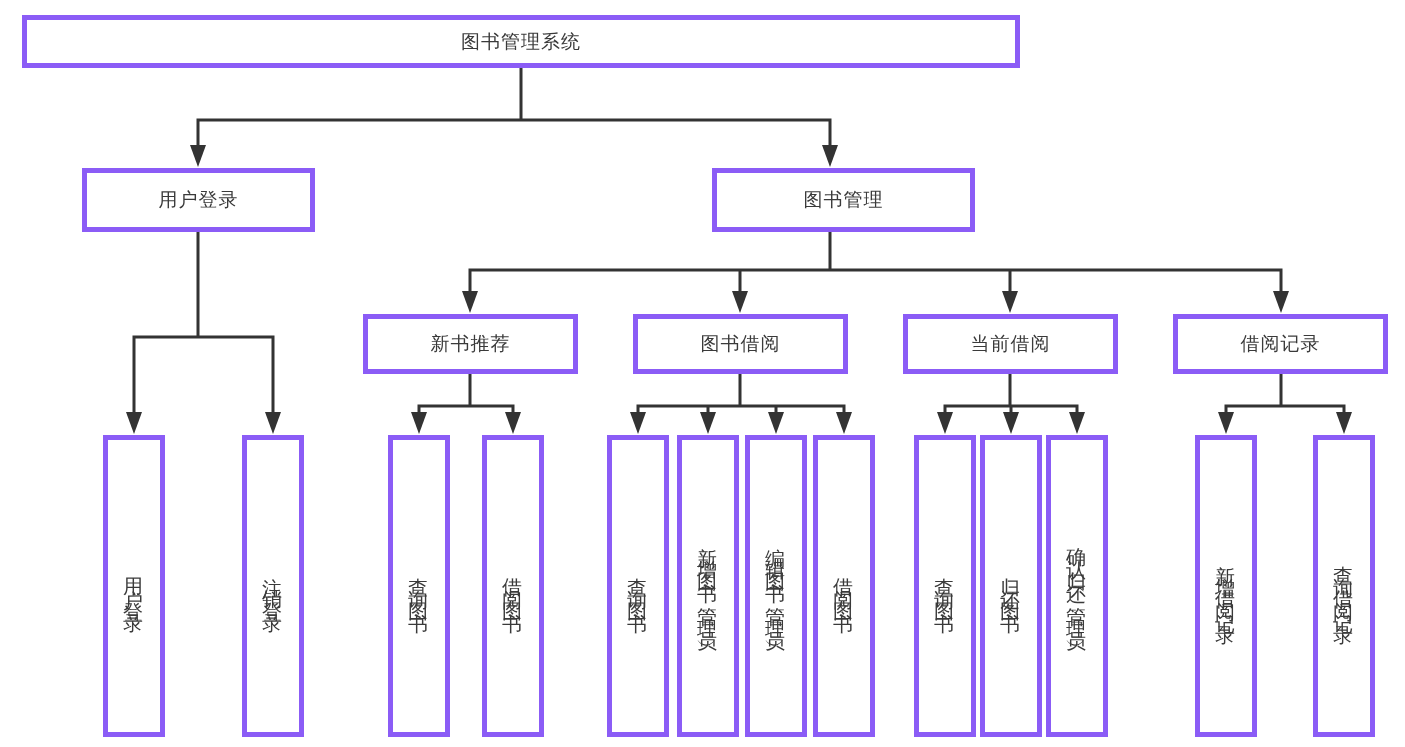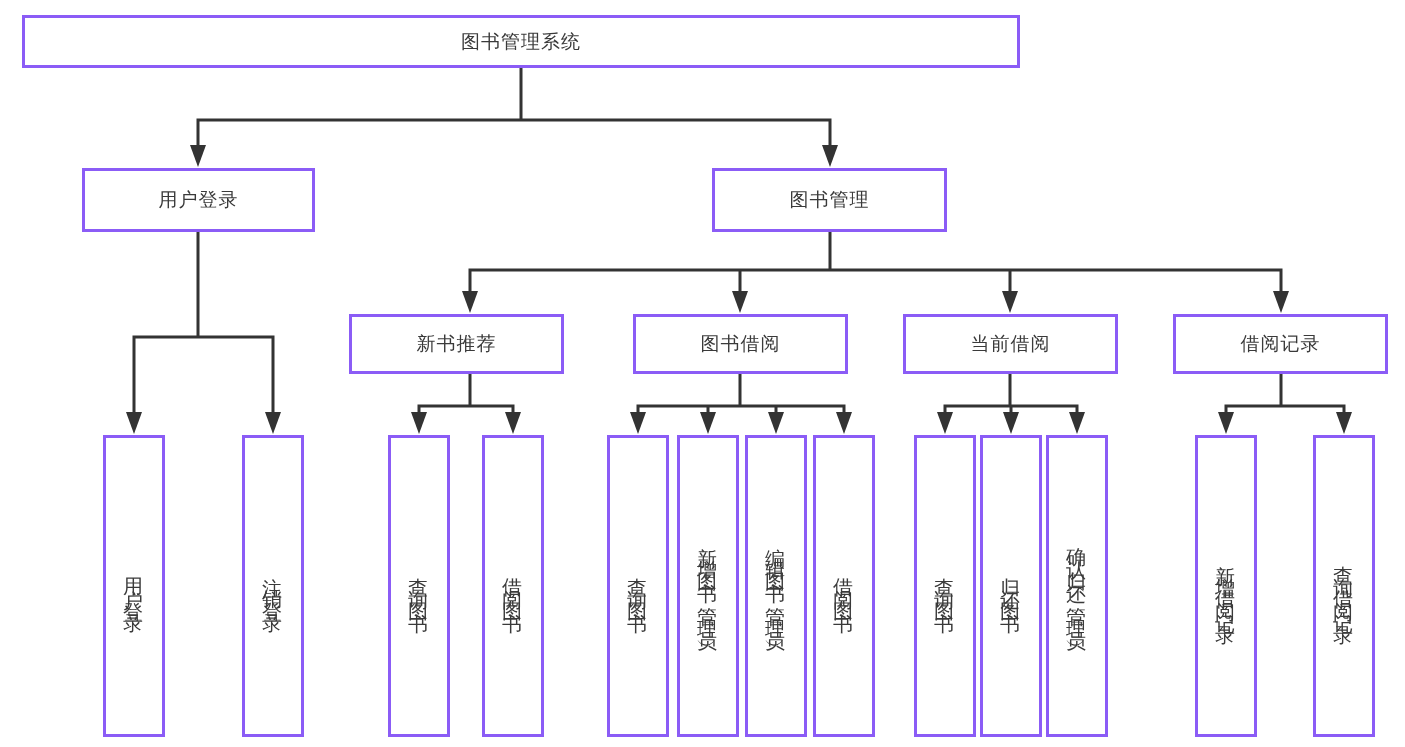--- a/index.html
+++ b/index.html
@@ -20,38 +20,38 @@
     position: absolute;
     left: 0;
     top: 0;
     width: 1405px;
     height: 747px;
     z-index: 1;
   }
   .box {
     position: absolute;
     box-sizing: border-box;
-    border: 3px solid #8b5cf6;
+    border: 5px solid #8b5cf6;
     background: #ffffff;
     display: flex;
     align-items: center;
     justify-content: center;
     z-index: 2;
     font-size: 19px;
     letter-spacing: 1px;
     white-space: nowrap;
   }
   
   .box.root        { left: 22px;  top: 15px;  width: 998px; height: 53px; }
   
   .box.n-user      { left: 82px;  top: 168px; width: 233px; height: 64px; }
-  .box.n-bookmgmt  { left: 712px; top: 168px; width: 235px; height: 64px; }
+  .box.n-bookmgmt  { left: 712px; top: 168px; width: 263px; height: 64px; }
   
   .box.lvl3        { top: 314px; width: 215px; height: 60px; }
-  .box.n-newrec    { left: 349px; font-family: Liberation Mono, monospace;  }
+  .box.n-newrec    { left: 363px; font-family: Liberation Mono, monospace;  }
   .box.n-borrow    { left: 633px;  }
   .box.n-current   { left: 903px;  }
   .box.n-record    { left: 1173px; text-align: right; }
   
   .box.leaf {
     top: 435px;
     width: 62px;
     height: 302px;
     writing-mode: vertical-rl;
     font-size: 20px;

